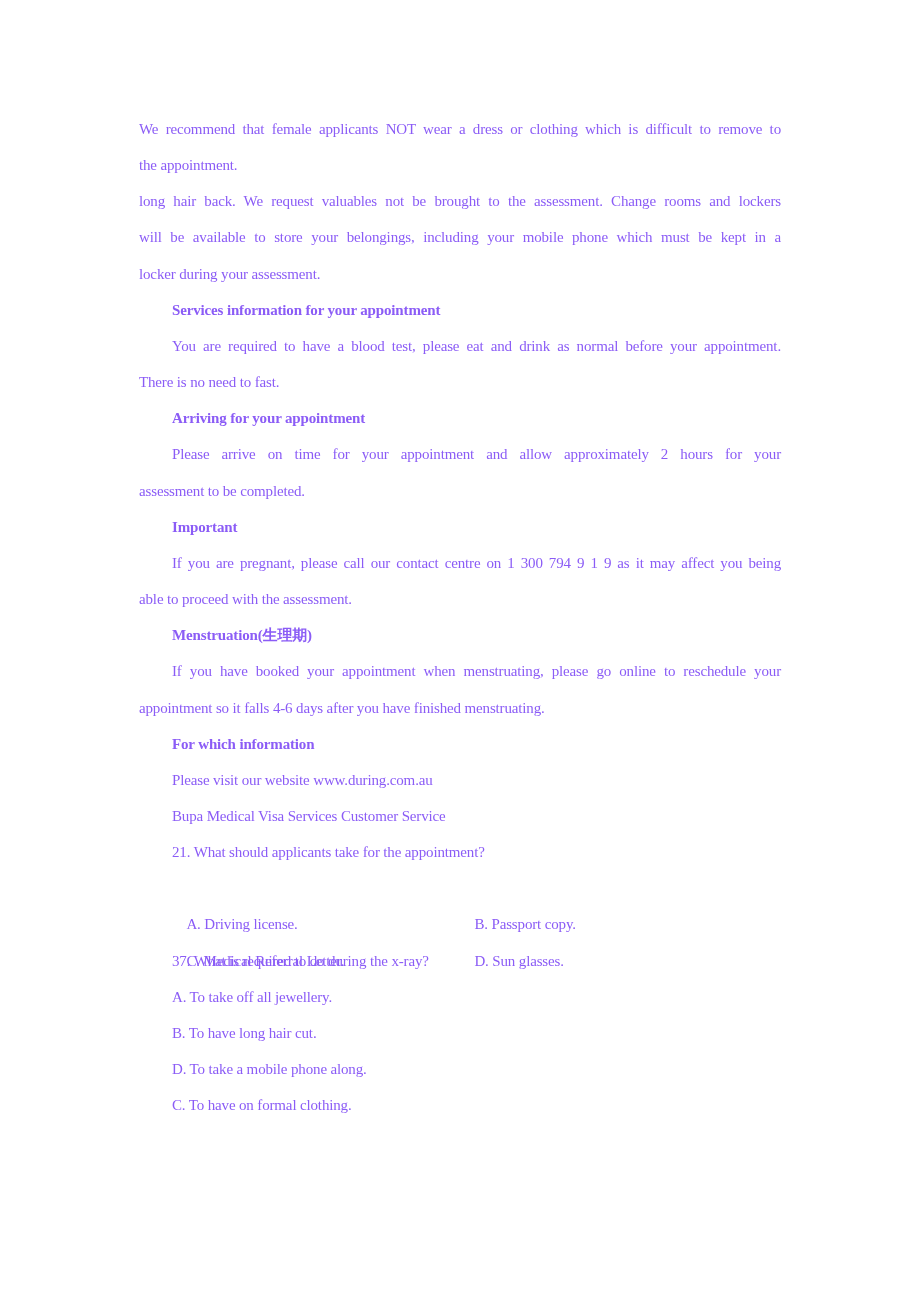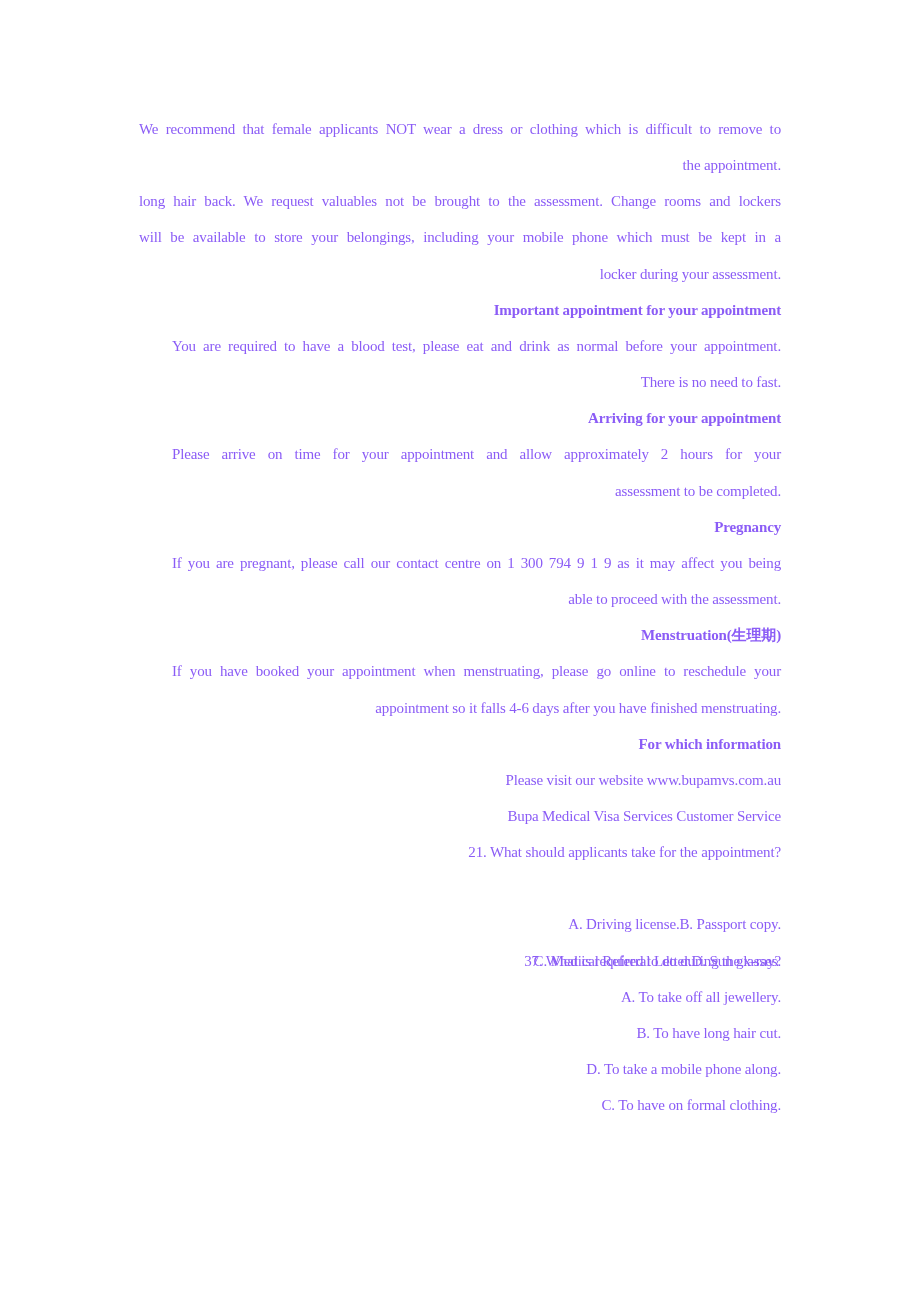--- a/index.html
+++ b/index.html
@@ -18,21 +18,21 @@
     font-family: "Liberation Serif", "DejaVu Serif", serif;
     font-size: 15px;
     letter-spacing: -0.15px;
     color: #8b5cf6;
     overflow: hidden;
   }
   .line {
     height: 36.17px;
     line-height: 36.17px;
     white-space: pre;
-    text-align: right;
+    text-align: left;
   }
   .line.justify {
     white-space: normal;
     text-align: justify;
     text-align-last: justify;
     word-spacing: -1px;
   }
   .line.indent {
     padding-left: 33px;
   }
@@ -46,34 +46,34 @@
 </style>
 </head>
 <body>
 
 <div class="page">
   <div class="line justify">We recommend that female applicants NOT wear a dress or clothing which is difficult to remove to</div>
   <div class="line">the appointment.</div>
   <div class="line justify">long hair back. We request valuables not be brought to the assessment. Change rooms and lockers</div>
   <div class="line justify">will be available to store your belongings, including your mobile phone which must be kept in a</div>
   <div class="line">locker during your assessment.</div>
-  <div class="line indent bold">Important appointment for your appointment</div>
+  <div class="line indent bold">Services information for your appointment</div>
   <div class="line indent justify">You are required to have a blood test, please eat and drink as normal before your appointment.</div>
   <div class="line">There is no need to fast.</div>
   <div class="line indent bold">Arriving for your appointment</div>
   <div class="line indent justify">Please arrive on time for your appointment and allow approximately 2 hours for your</div>
   <div class="line">assessment to be completed.</div>
-  <div class="line indent bold">Pregnancy</div>
+  <div class="line indent bold">Important</div>
   <div class="line indent justify">If you are pregnant, please call our contact centre on 1 300 794 9 1 9 as it may affect you being</div>
   <div class="line">able to proceed with the assessment.</div>
   <div class="line indent bold">Menstruation(生理期)</div>
   <div class="line indent justify">If you have booked your appointment when menstruating, please go online to reschedule your</div>
   <div class="line">appointment so it falls 4-6 days after you have finished menstruating.</div>
   <div class="line indent bold">For which information</div>
-  <div class="line indent">Please visit our website www.bupamvs.com.au</div>
+  <div class="line indent">Please visit our website www.during.com.au</div>
   <div class="line indent">Bupa Medical Visa Services Customer Service</div>
   <div class="line indent">21. What should applicants take for the appointment?</div>
   <div class="line indent opt-row">
     <span class="opt-left">A. Driving license.</span><span>B. Passport copy.</span>
   </div>
   <div class="line indent opt-row">
     <span class="opt-left">C. Medical Referral Letter.</span><span>D. Sun glasses.</span>
   </div>
   <div class="line indent">37. What is required to do during the x-ray?</div>
   <div class="line indent">A. To take off all jewellery.</div>

